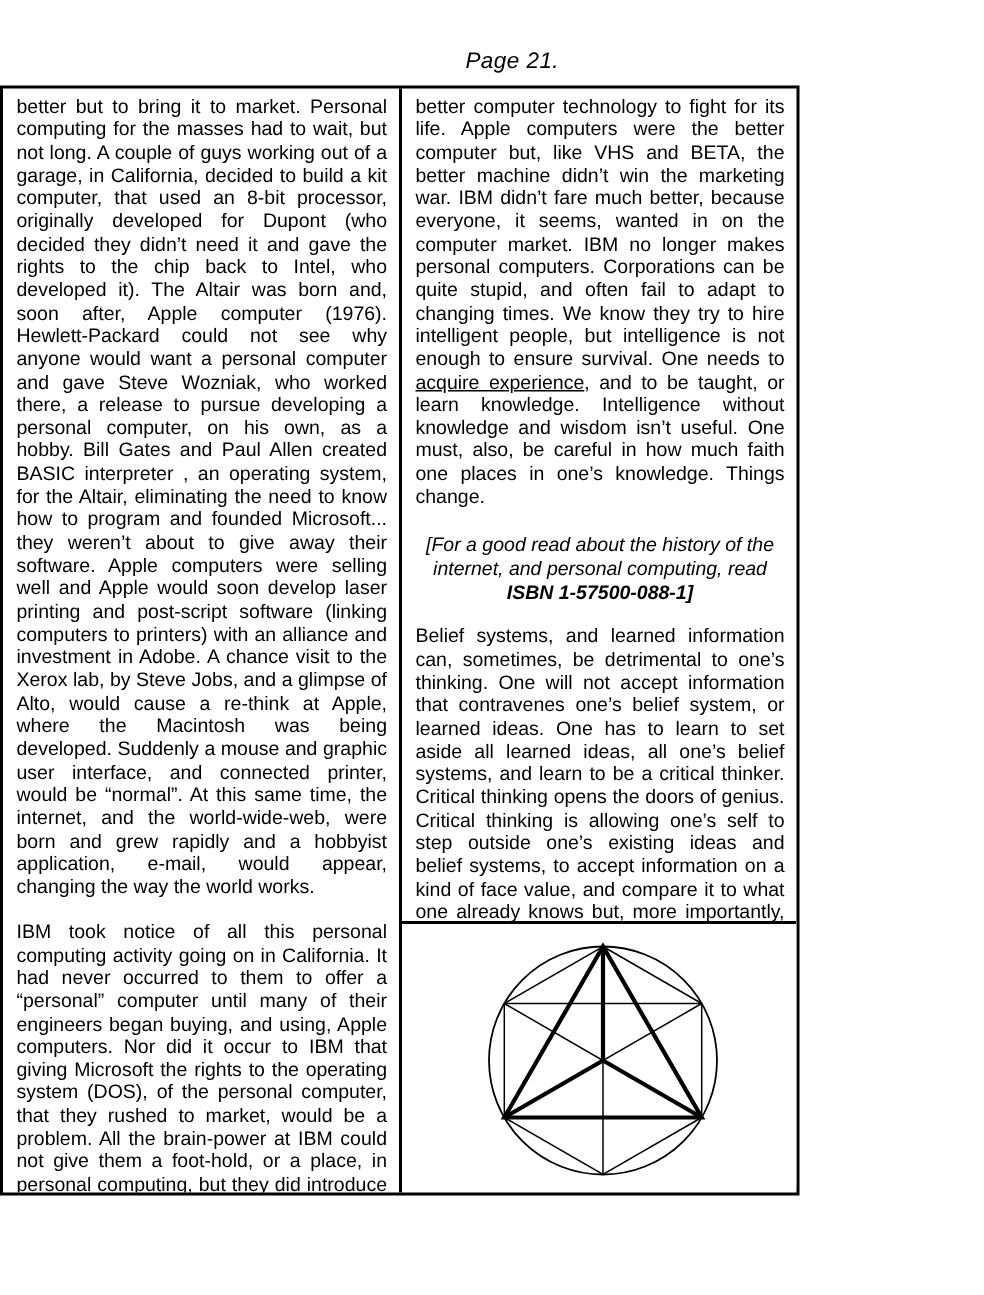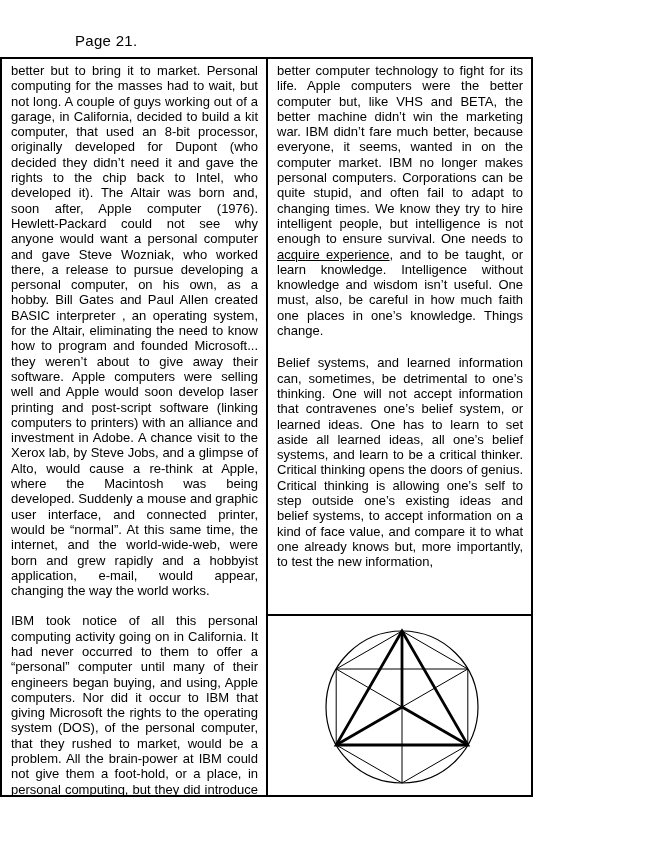--- a/index.html
+++ b/index.html
@@ -8,23 +8,24 @@
     background: #ffffff;
     width: 656px;
     height: 863px;
     font-family: "Liberation Sans", "DejaVu Sans", sans-serif;
     color: #000000;
     overflow: hidden;
   }
   .page-header {
     margin: 32px 0 8px 75px;
     width: 533px;
-    text-align: left;
+    text-align: center;
     font-size: 15px;
     letter-spacing: 0.3px;
+    font-style: italic;
   }
   .content-box {
     width: 529px;
     height: 736px;
     border: 2px solid #000000;
     display: flex;
     background: #ffffff;
   }
   .col {
     box-sizing: border-box;
@@ -79,20 +80,22 @@
 
   <div class="col col-left">
     <p class="body-text">better but to bring it to market. Personal computing for the masses had to wait, but not long. A couple of guys working out of a garage, in California, decided to build a kit computer, that used an 8-bit processor, originally developed for Dupont (who decided they didn’t need it and gave the rights to the chip back to Intel, who developed it). The Altair was born and, soon after, Apple computer (1976). Hewlett-Packard could not see why anyone would want a personal computer and gave Steve Wozniak, who worked there, a release to pursue developing a personal computer, on his own, as a hobby. Bill Gates and Paul Allen created BASIC interpreter , an operating system, for the Altair, eliminating the need to know how to program and founded Microsoft... they weren’t about to give away their software. Apple computers were selling well and Apple would soon develop laser printing and post-script software (linking computers to printers) with an alliance and investment in Adobe. A chance visit to the Xerox lab, by Steve Jobs, and a glimpse of Alto, would cause a re-think at Apple, where the Macintosh was being developed. Suddenly a mouse and graphic user interface, and connected printer, would be “normal”. At this same time, the internet, and the world-wide-web, were born and grew rapidly and a hobbyist application, e-mail, would appear, changing the way the world works.</p>
     <p class="body-text">IBM took notice of all this personal computing activity going on in California. It had never occurred to them to offer a “personal” computer until many of their engineers began buying, and using, Apple computers. Nor did it occur to IBM that giving Microsoft the rights to the operating system (DOS), of the personal computer, that they rushed to market, would be a problem. All the brain-power at IBM could not give them a foot-hold, or a place, in personal computing, but they did introduce the PC (personal computer) to the marketplace and the world, leaving the</p>
   </div>
 
   <div class="col col-right">
     <p class="body-text"><span>better computer technology to fight for its life. Apple computers were the better computer but, like VHS and BETA, the better machine didn’t win the marketing war. IBM didn’t fare much better, because everyone, it seems, wanted in on the computer market. IBM no longer makes personal computers. Corporations can be quite stupid, and often fail to adapt to changing times. We know they try to hire intelligent people, but intelligence is not enough to ensure survival. One needs to </span><span class="underline">acquire experience</span><span>, and to be taught, or learn knowledge. Intelligence without knowledge and wisdom isn’t useful. One must, also, be careful in how much faith one places in one’s knowledge. Things change.</span></p>
 
     <div class="citation">
+      <div><span>[For a good read about the history of the internet, and personal computing, read</span></div>
+      <div class="cit-strong">ISBN 1-57500-088-1]</div>
     </div>
 
     <p class="body-text">Belief systems, and learned information can, sometimes, be detrimental to one’s thinking. One will not accept information that contravenes one’s belief system, or learned ideas. One has to learn to set aside all learned ideas, all one’s belief systems, and learn to be a critical thinker. Critical thinking opens the doors of genius. Critical thinking is allowing one’s self to step outside one’s existing ideas and belief systems, to accept information on a kind of face value, and compare it to what one already knows but, more importantly, to test the new information,</p>
 
     <div class="figure-block">
       <hr class="figure-rule">
       <svg class="figure" width="244" height="170" viewBox="0 0 244 170" stroke="#000000" fill="none">
 
         <circle cx="124" cy="86" r="76" stroke-width="1.2"></circle>
 

